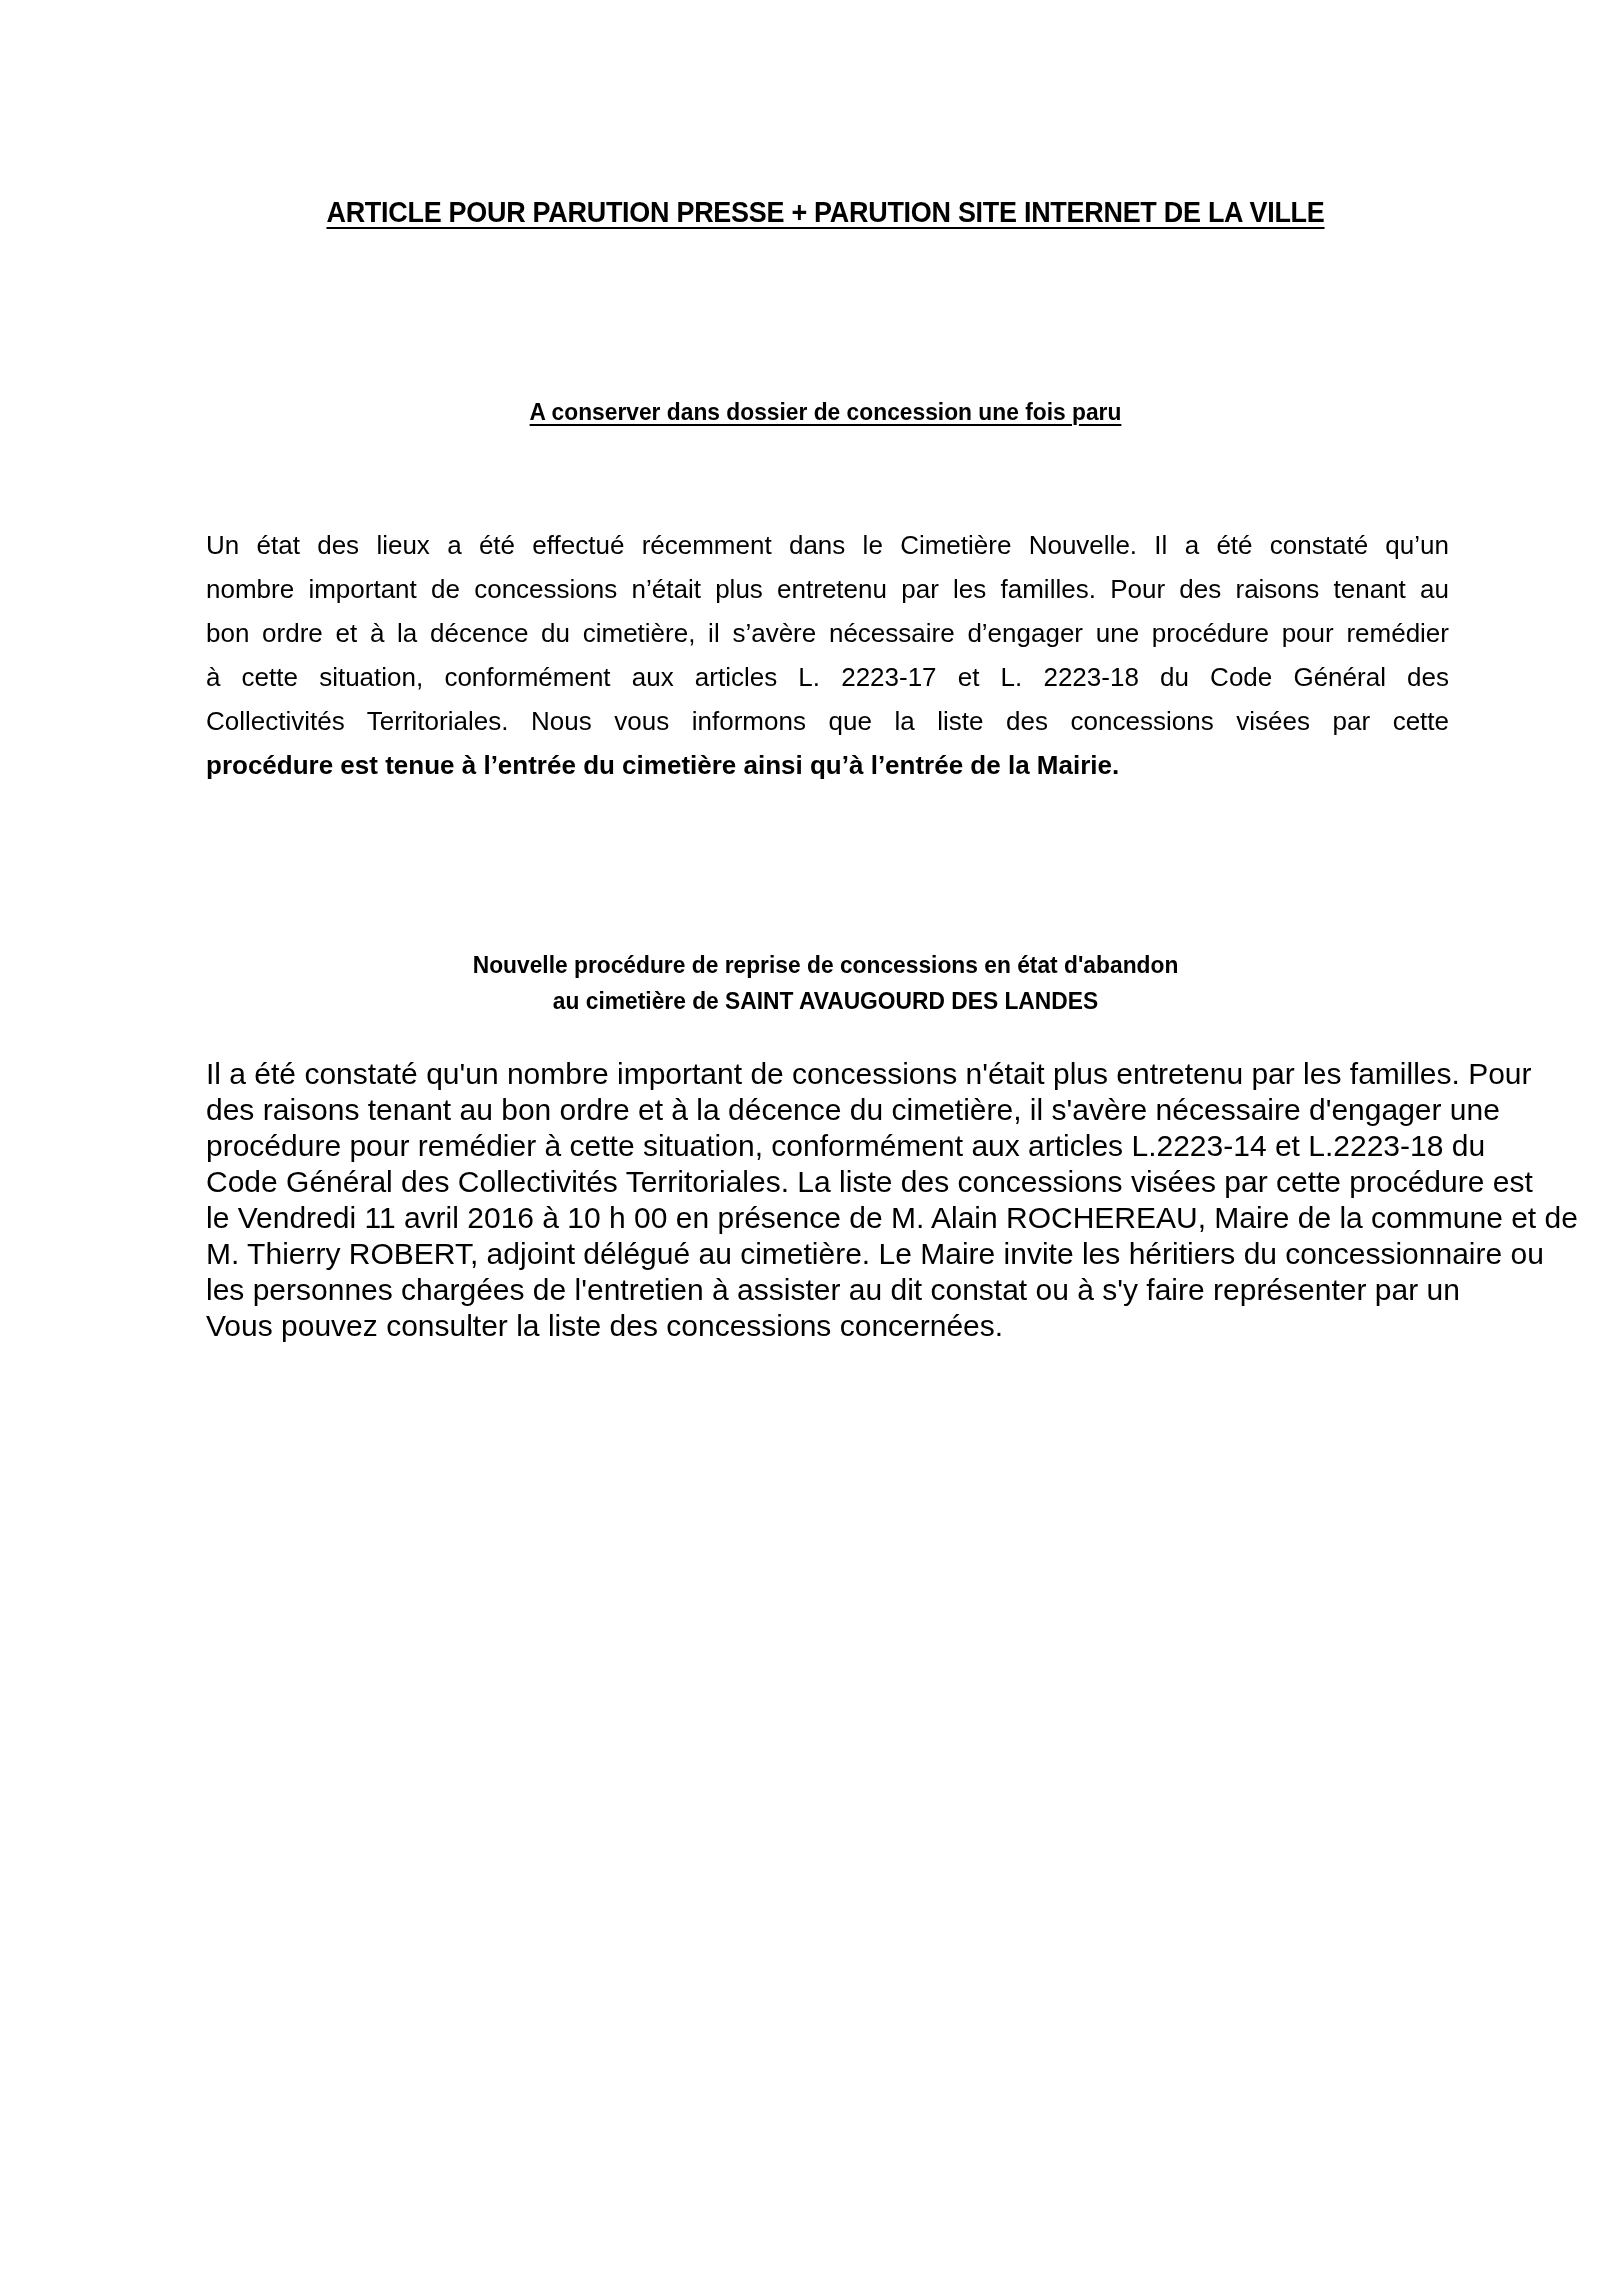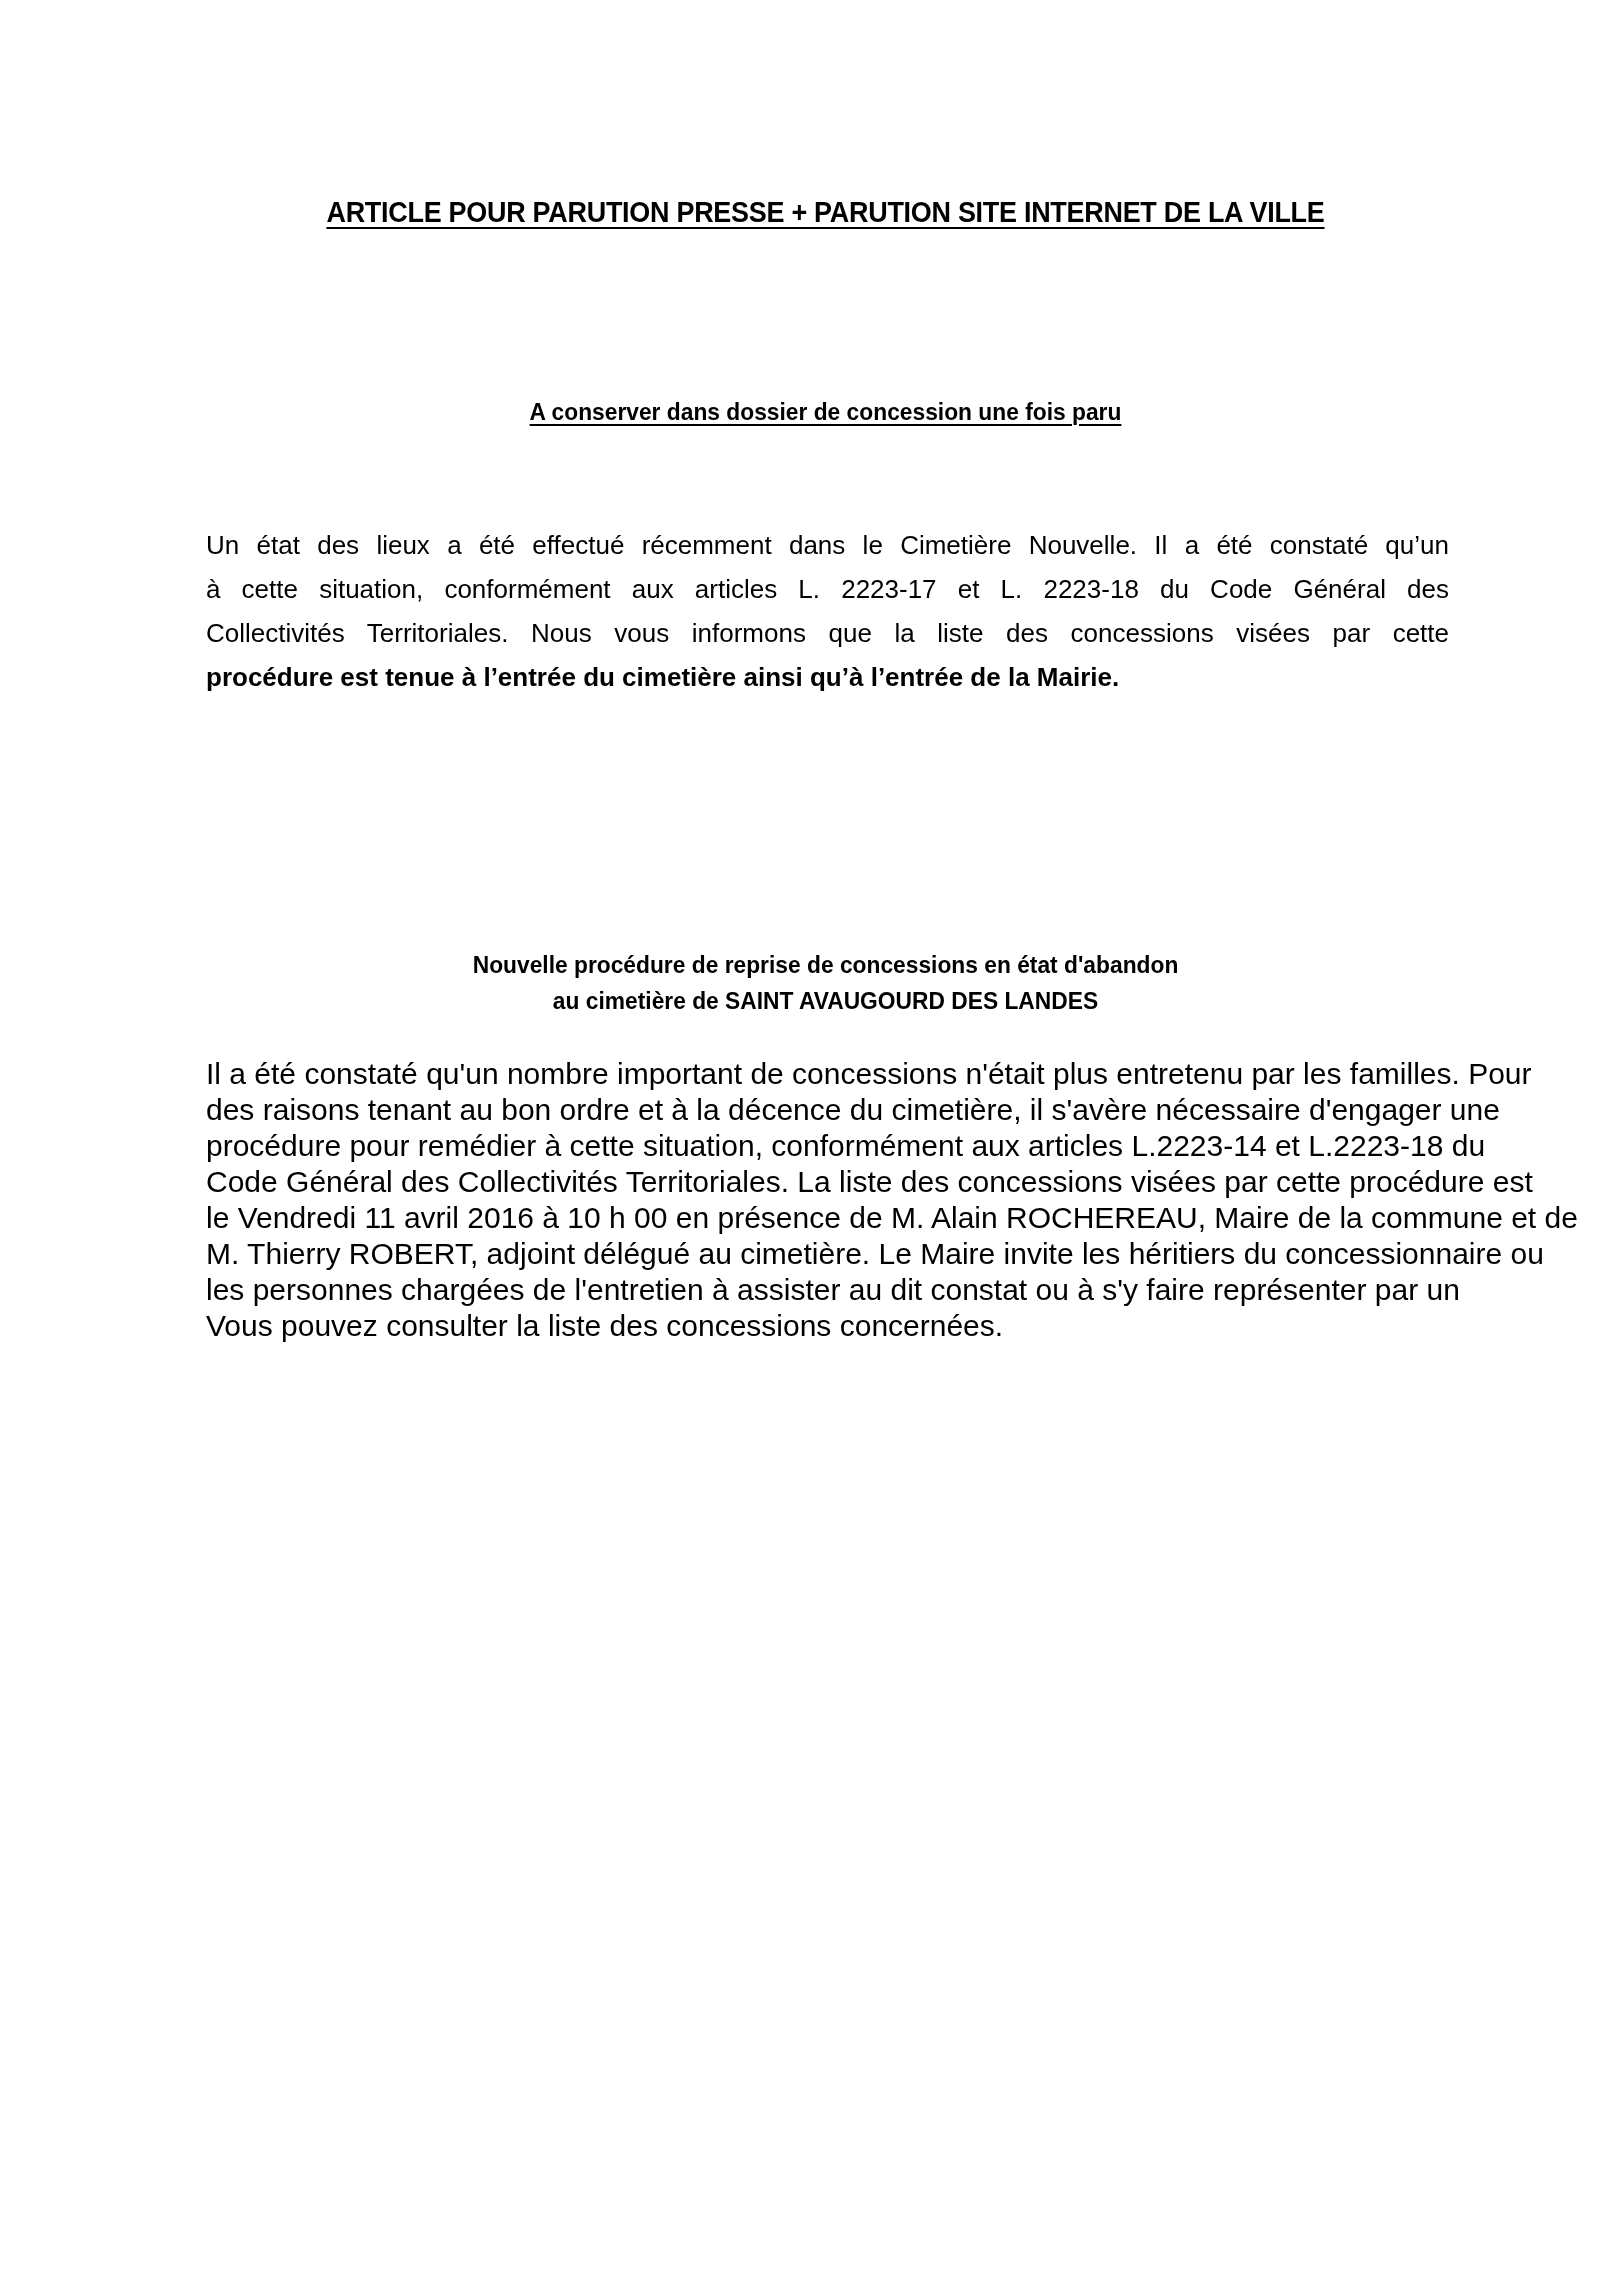--- a/index.html
+++ b/index.html
@@ -105,20 +105,22 @@
 <body>
 
 <div class="page">
 
   <div class="main-title">ARTICLE POUR PARUTION PRESSE + PARUTION SITE INTERNET DE LA VILLE</div>
 
   <div class="subtitle">A conserver dans dossier de concession une fois paru</div>
 
   <div class="para1">
     <span class="line">Un état des lieux a été effectué récemment dans le Cimetière Nouvelle. Il a été constaté qu’un</span>
+    <span class="line">nombre important de concessions n’était plus entretenu par les familles. Pour des raisons tenant au</span>
+    <span class="line">bon ordre et à la décence du cimetière, il s’avère nécessaire d’engager une procédure pour remédier</span>
     <span class="line">à cette situation, conformément aux articles L. 2223-17 et L. 2223-18 du Code Général des</span>
     <span class="line">Collectivités Territoriales. Nous vous informons que la liste des concessions visées par cette</span>
     <span class="line last">procédure est tenue à l’entrée du cimetière ainsi qu’à l’entrée de la Mairie.</span>
   </div>
 
   <div class="section-heading">
     <span>Nouvelle procédure de reprise de concessions en état d'abandon</span>
     <span>au cimetière de SAINT AVAUGOURD DES LANDES</span>
   </div>
 

